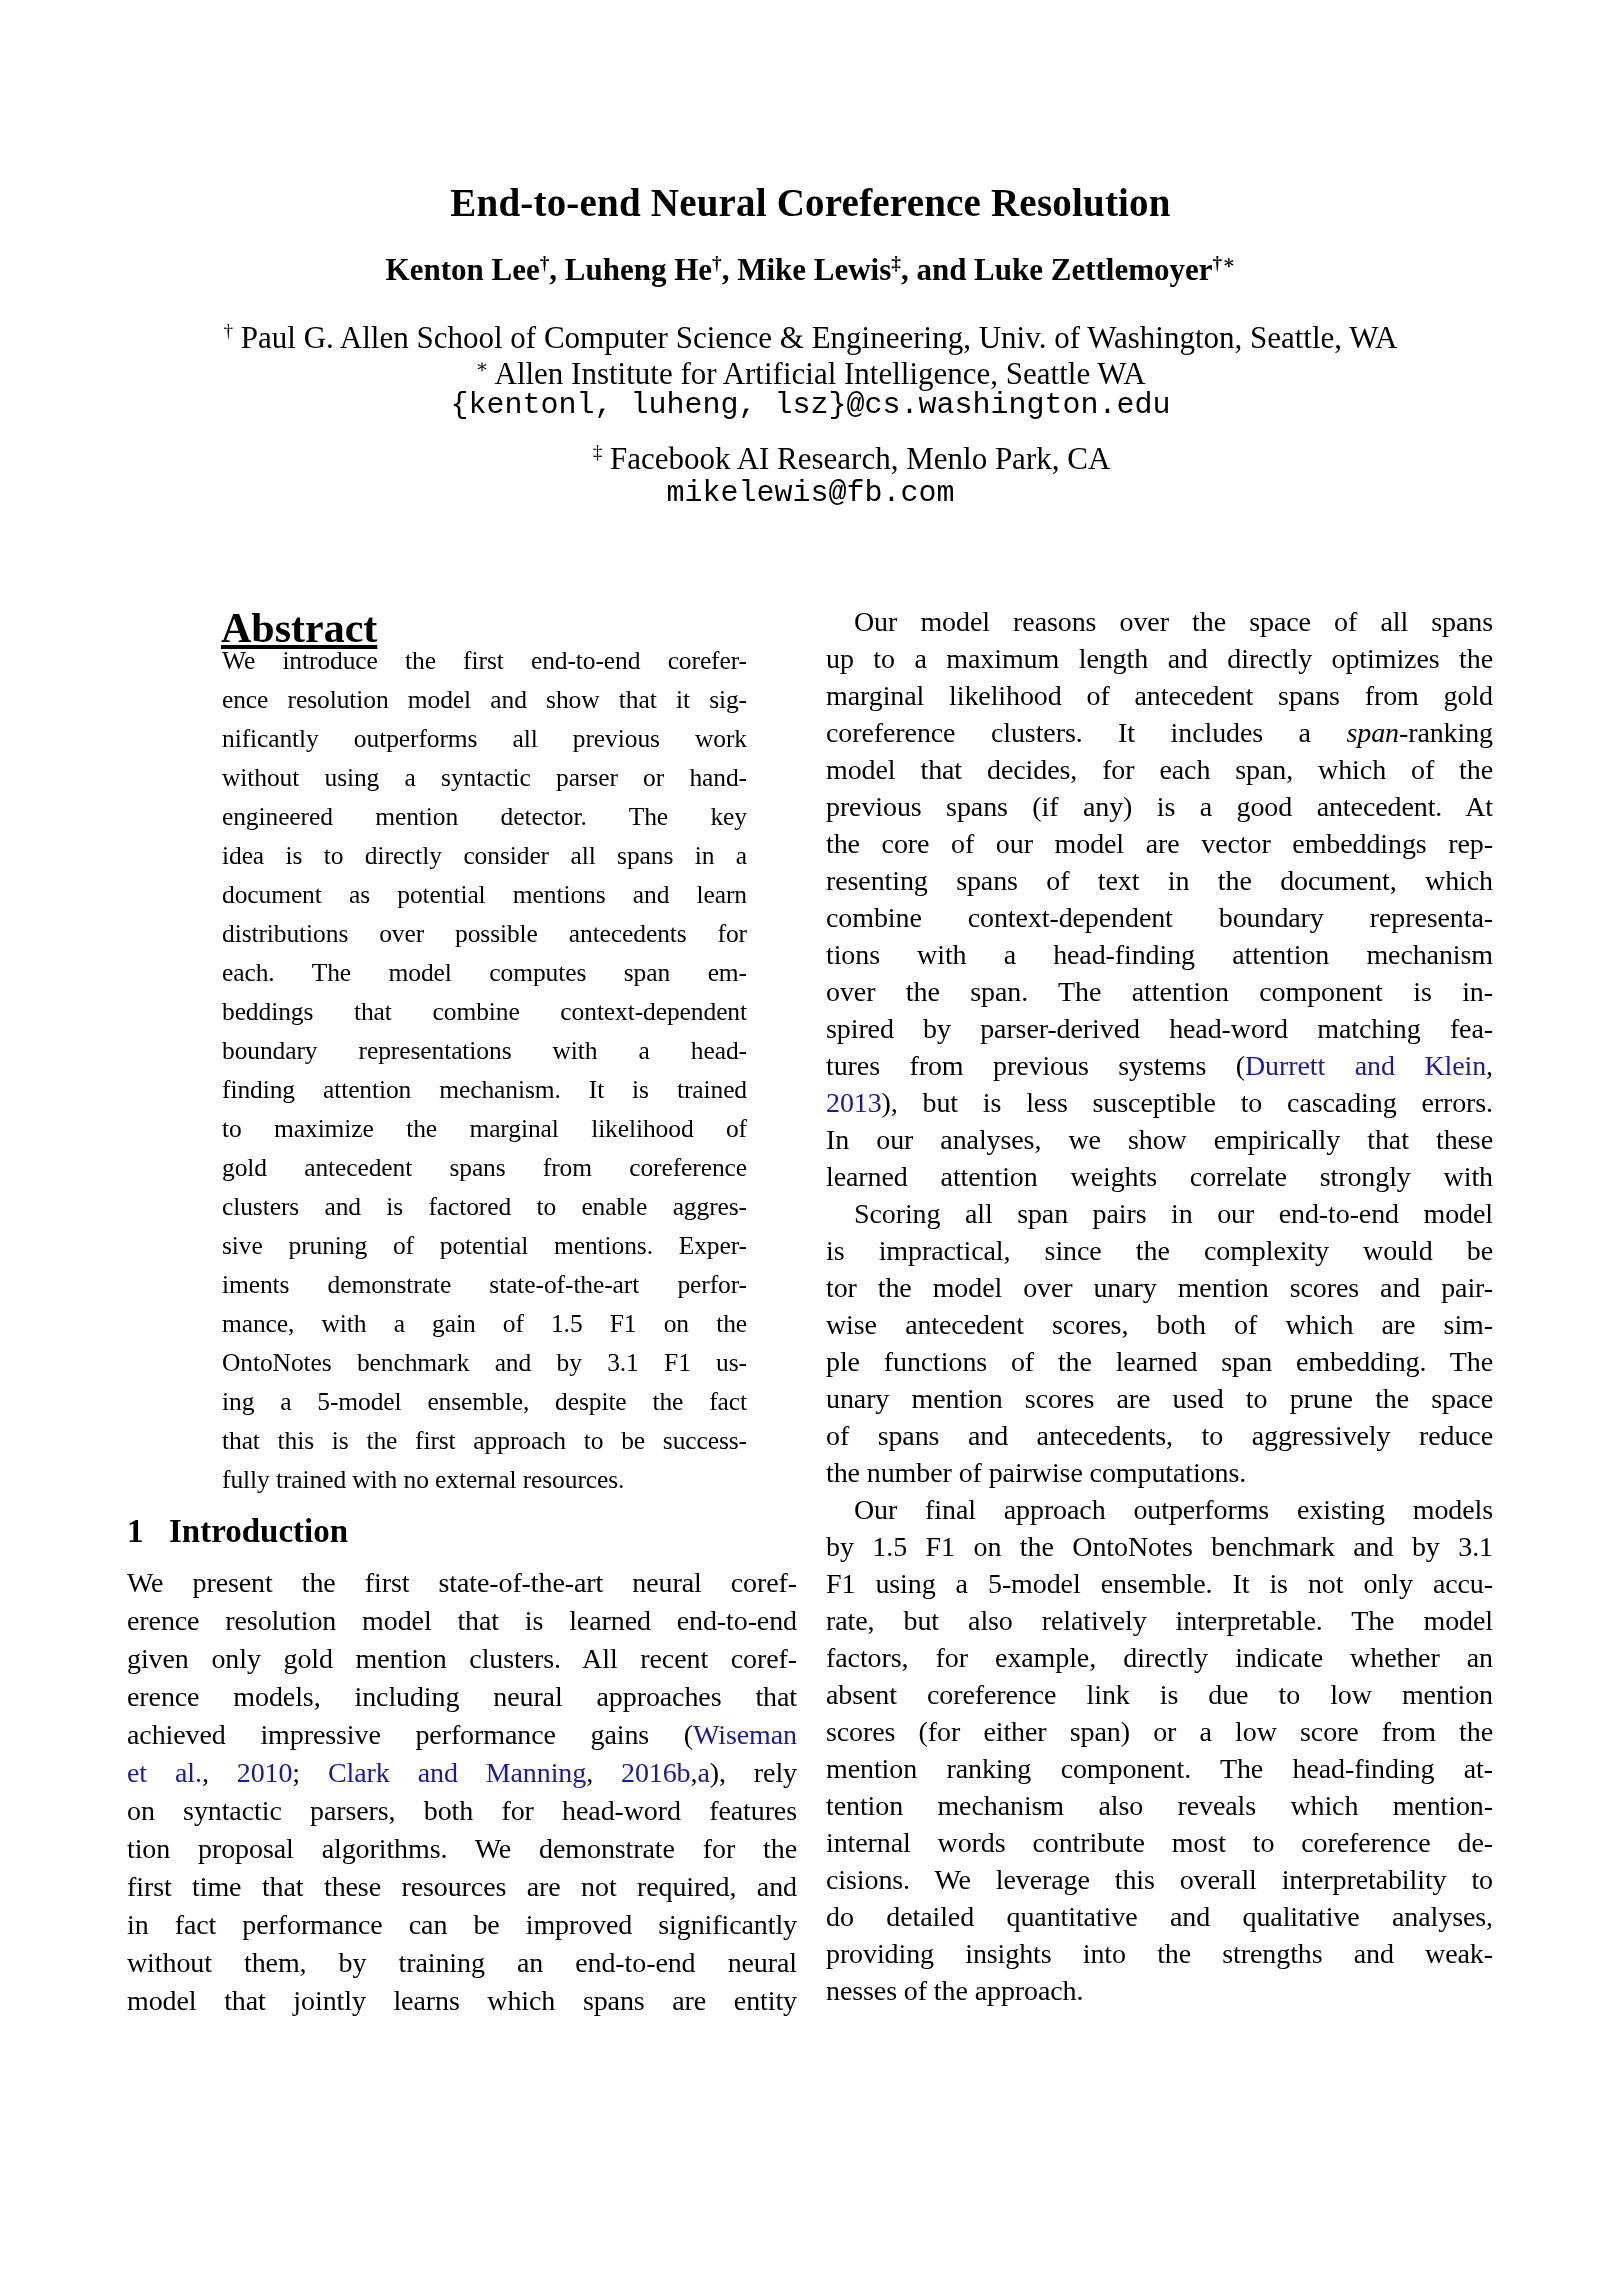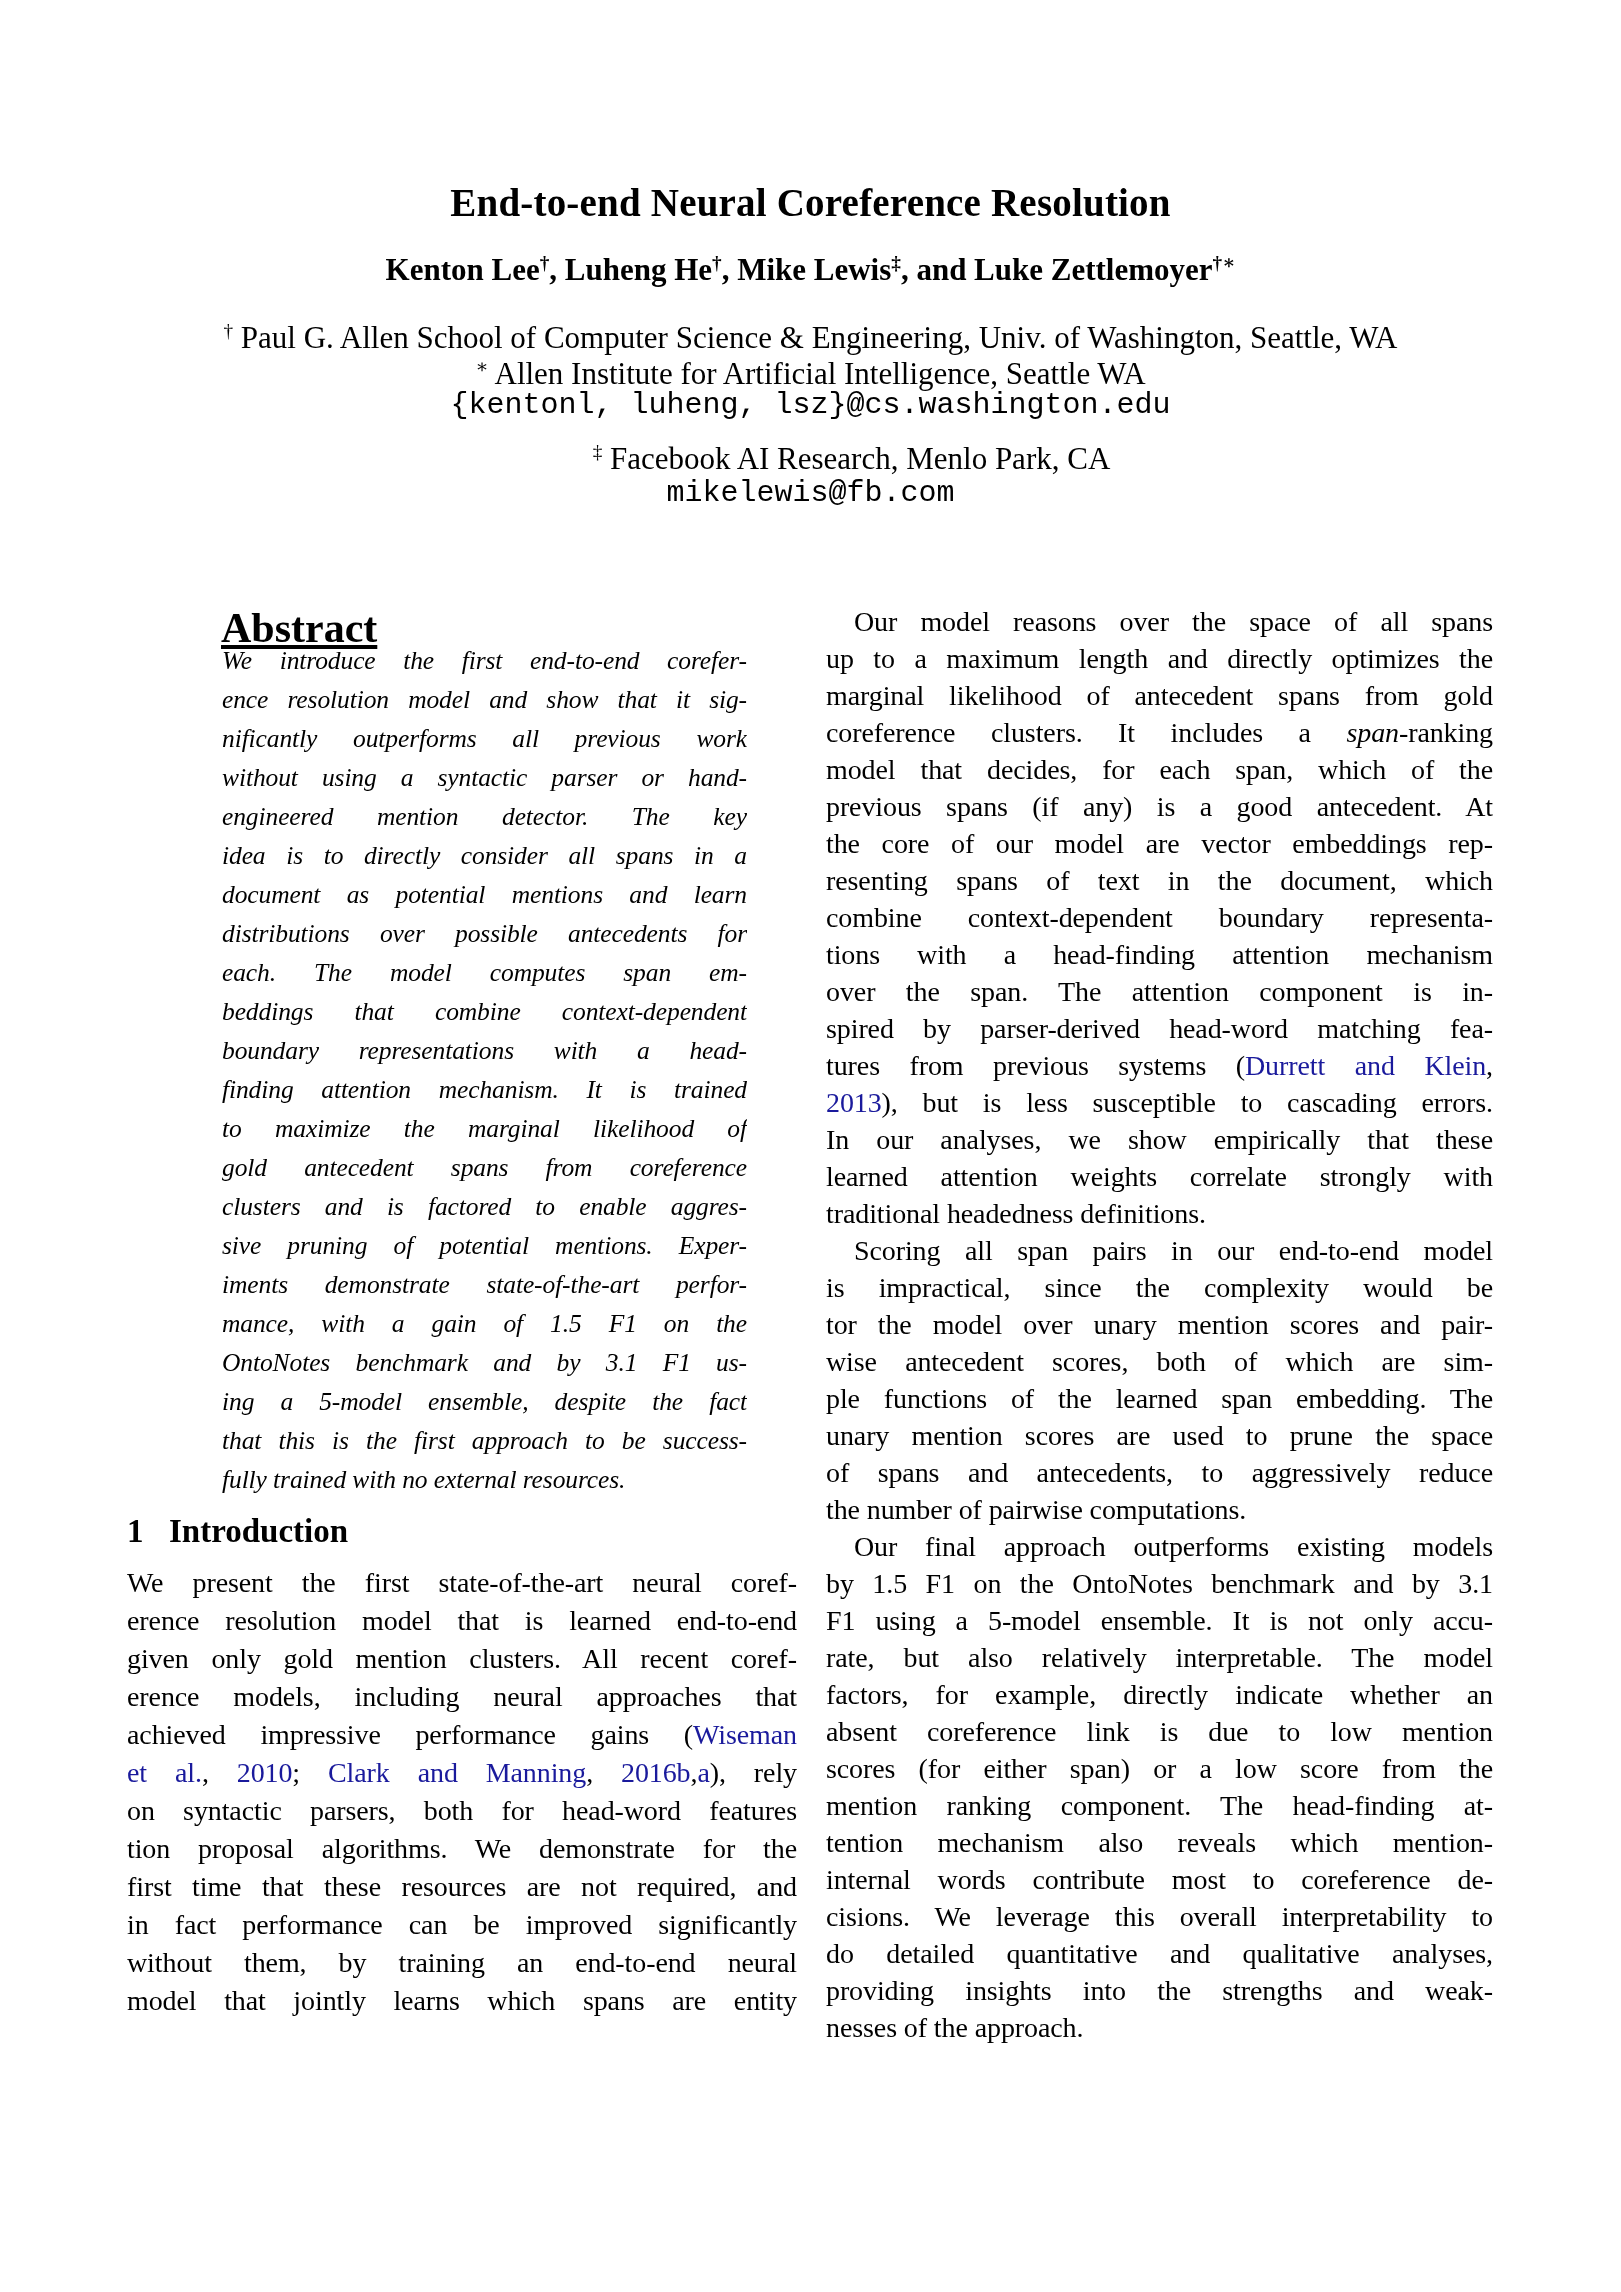--- a/index.html
+++ b/index.html
@@ -17,21 +17,21 @@
   .aff1{top:320px;font-size:31px;}
   .aff2{top:355px;font-size:31px;}
   .email1{top:388px;font-size:30px;font-family:"Liberation Mono","DejaVu Sans Mono",monospace;}
   .aff3{top:441px;font-size:31px;padding-left:41px;}
   .email2{top:476px;font-size:30px;font-family:"Liberation Mono","DejaVu Sans Mono",monospace;}
   .sup{font-size:62%;vertical-align:0.55em;}
   .abs-heading{
     position:absolute;left:221px;top:604px;width:526px;
     text-align:left;font-size:42px;font-weight:bold;text-decoration:underline;
   }
-  .abs-body{position:absolute;left:222px;top:641px;width:525px;font-size:25.5px;font-style:italic;}
+  .abs-body{position:absolute;left:222px;top:641px;width:525px;font-size:25.5px;}
   .abs-body .line{height:39px;line-height:39px;}
   .sec-heading{position:absolute;left:127px;top:1513px;font-size:33px;font-weight:bold;}
   .sec-gap{display:inline-block;width:25.5px;}
   .intro-body{position:absolute;left:127px;top:1564px;width:670px;font-size:28px;}
   .intro-body .line{height:38px;line-height:38px;}
   .rcol{position:absolute;left:826px;top:603px;width:667px;font-size:28px;}
   .rcol .line{height:37px;line-height:37px;}
   .line{
     text-align:justify;
     overflow:hidden;
@@ -113,21 +113,20 @@
         <div class="line"><span>the core of our model are vector embeddings rep-</span></div>
         <div class="line"><span>resenting spans of text in the document, which</span></div>
         <div class="line"><span>combine context-dependent boundary representa-</span></div>
         <div class="line"><span>tions with a head-finding attention mechanism</span></div>
         <div class="line"><span>over the span. The attention component is in-</span></div>
         <div class="line"><span>spired by parser-derived head-word matching fea-</span></div>
         <div class="line"><span>tures from previous systems (</span><span class="cite">Durrett and Klein</span><span>,</span></div>
         <div class="line"><span class="cite">2013</span><span>), but is less susceptible to cascading errors.</span></div>
         <div class="line"><span>In our analyses, we show empirically that these</span></div>
         <div class="line"><span>learned attention weights correlate strongly with</span></div>
-        <div class="line last"><span>traditional headedness definitions.</span></div>
       </div>
     <div>
         <div class="line indent"><span>Scoring all span pairs in our end-to-end model</span></div>
         <div class="line"><span>is impractical, since the complexity would be</span></div>
         <div class="line"><span>tor the model over unary mention scores and pair-</span></div>
         <div class="line"><span>wise antecedent scores, both of which are sim-</span></div>
         <div class="line"><span>ple functions of the learned span embedding. The</span></div>
         <div class="line"><span>unary mention scores are used to prune the space</span></div>
         <div class="line"><span>of spans and antecedents, to aggressively reduce</span></div>
         <div class="line last"><span>the number of pairwise computations.</span></div>

